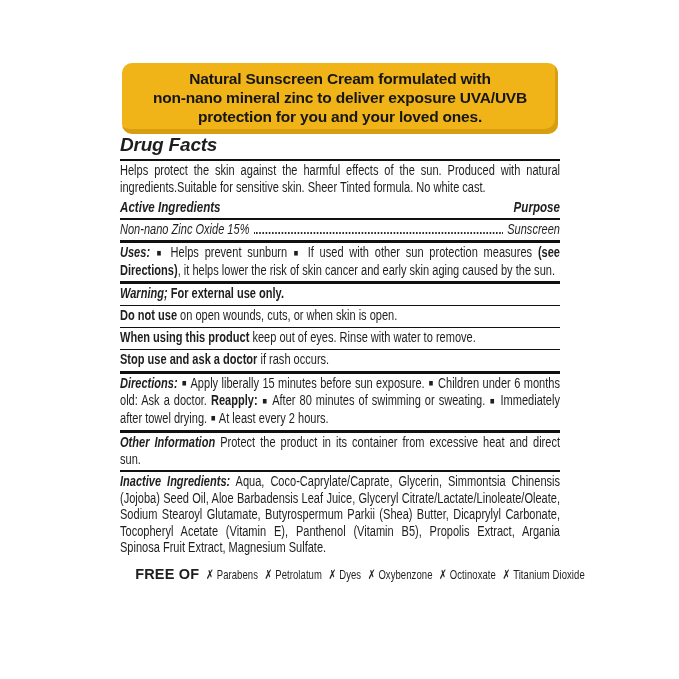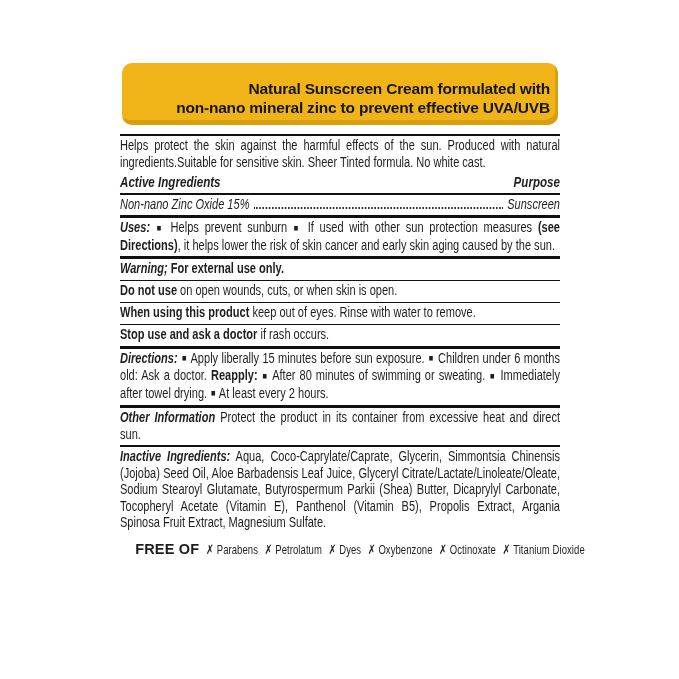--- a/index.html
+++ b/index.html
@@ -4,23 +4,23 @@
 <style>
   html,body { margin:0; padding:0; }
   body {
     width:679px; height:679px; background:#ffffff; position:relative;
     font-family:"Liberation Sans","DejaVu Sans",sans-serif; color:#1e1e1e;
     overflow:hidden;
   }
   
   .banner {
     position:absolute; left:122px; top:63px; width:436px; box-sizing:border-box;
-    background:#F0B419; border-radius:10px; padding:16px 8px 8px;
+    background:#F0B419; border-radius:10px; padding:6px 8px 8px;
     box-shadow: inset -3px -5px 0 rgba(178,124,0,0.40);
-    text-align:right; font-weight:bold; font-size:15.5px; line-height:19px;
+    text-align:center; font-weight:bold; font-size:15.5px; line-height:19px;
     letter-spacing:-0.2px; color:#161616;
   }
   
   .sheet { position:absolute; left:120px; top:132px; width:440px; }
   .panel { width:550px; transform:scaleX(0.8); transform-origin:0 0; }
   .df-title {
     display:inline-block; margin:2px 0 1px; font-size:19px; font-weight:bold;
     font-style:italic; transform:scaleX(1.25); transform-origin:0 50%;
     letter-spacing:-0.2px;
   }
@@ -54,26 +54,28 @@
   }
   .fx { font-weight:bold; font-size:13px; margin:0 4px 0 9px; }
   .fx.first { margin-left:0; }
   .fi { font-size:13.2px; letter-spacing:0.1px; }
 </style>
 </head>
 <body>
 
 <div class="banner">
   <div>Natural Sunscreen Cream formulated with</div>
-  <div>non-nano mineral zinc to prevent effective UVA/UVB</div>
+  <div>non-nano mineral zinc to deliver exposure UVA/UVB</div>
+  <div>protection for you and your loved ones.</div>
 </div>
 
 <div class="sheet">
   <div class="panel">
 
+    <h1 class="df-title">Drug Facts</h1>
     <div class="rule r2"></div>
 
     <p class="body">
       <span>Helps protect the skin against the harmful effects of the sun. Produced with natural ingredients.Suitable for sensitive skin. Sheer Tinted formula. No white cast.</span>
     </p>
 
     <div class="ai-hdr">
       <span>Active Ingredients</span>
       <span>Purpose</span>
     </div>

